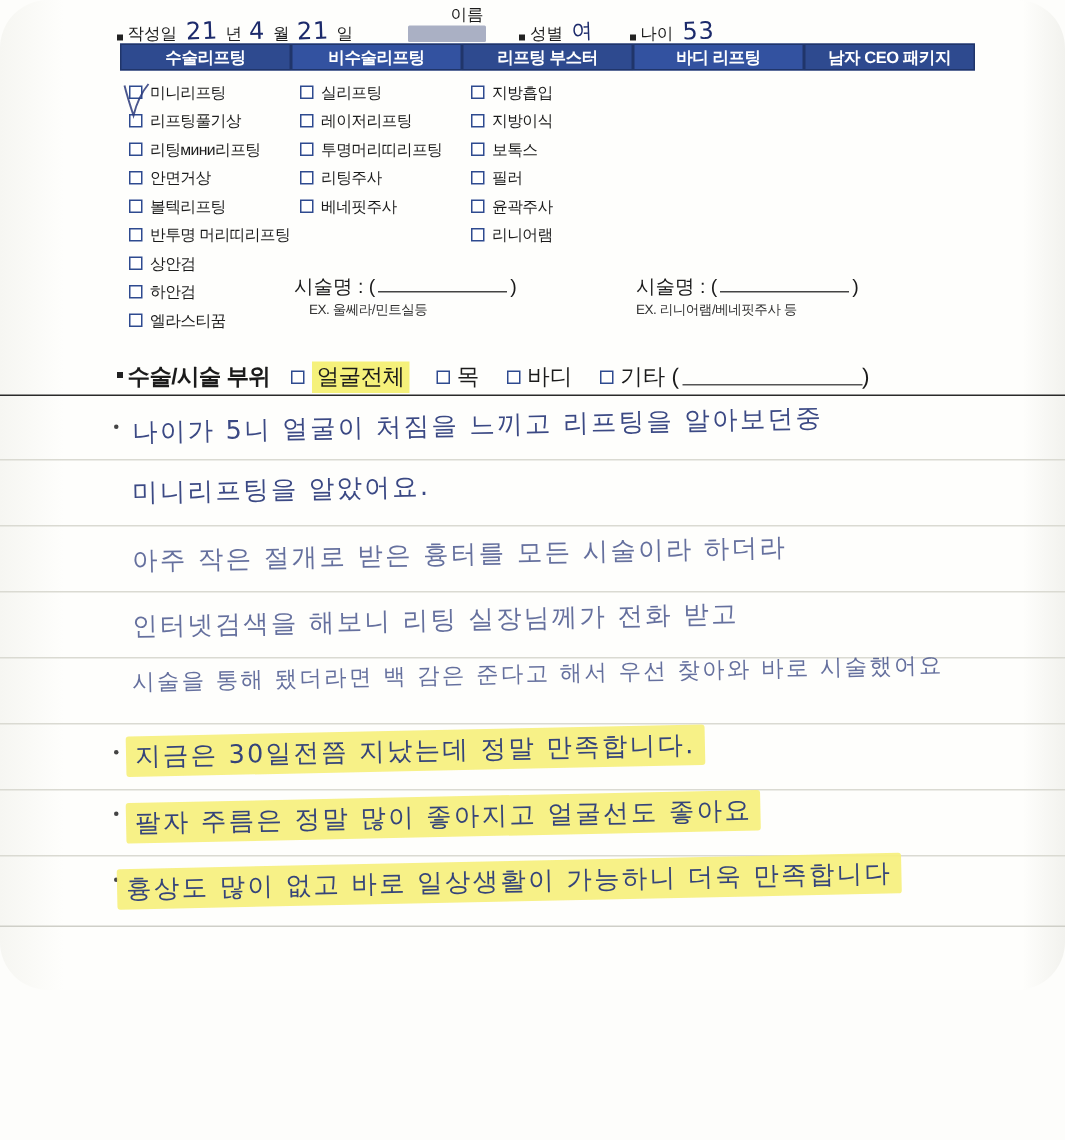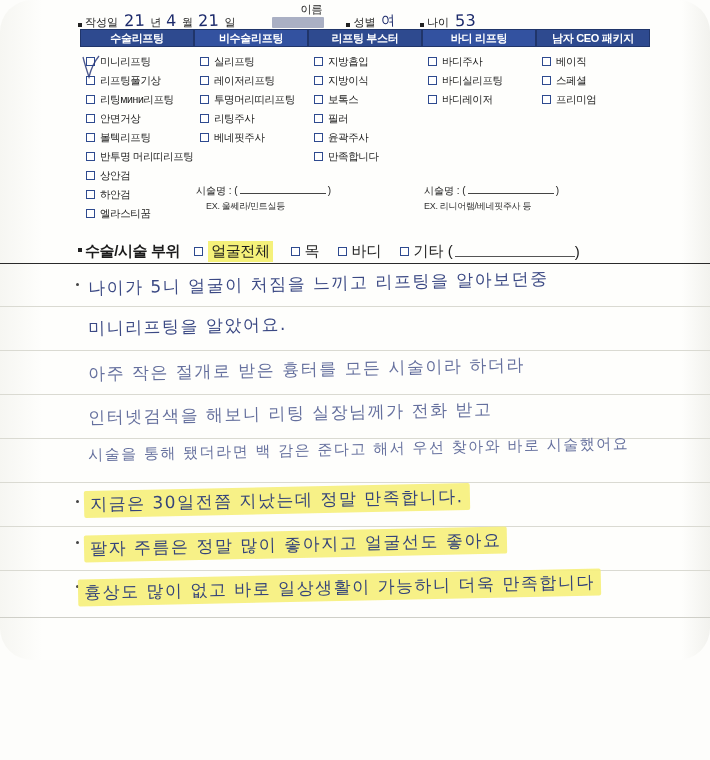--- a/index.html
+++ b/index.html
@@ -118,21 +118,21 @@
     left: 80px;
     top: 55px;
     width: 22px;
     height: 26px;
     pointer-events: none;
   }
 
   
   .proc-name {
     position: absolute;
-    font-size: 10px;
+    font-size: 13px;
   }
   .proc-name .line {
     display: inline-block;
     border-bottom: 1px solid #444;
     width: 86px;
     margin: 0 2px;
     height: 11px;
   }
   .proc-ex {
     position: absolute;
@@ -345,59 +345,31 @@
         <div class="opt">
             <span class="cb"></span>
             <span class="opt-label">필러</span>
           </div>
         <div class="opt">
             <span class="cb"></span>
             <span class="opt-label">윤곽주사</span>
           </div>
         <div class="opt">
             <span class="cb"></span>
-            <span class="opt-label">만족합니다</span>
+            <span class="opt-label">리니어램</span>
           </div>
       </div>
     </div>
 
     <div class="cat-col">
       <div class="cat-head light">바디 리프팅</div>
-      <div class="opt-list">
-        <div class="opt">
-            <span class="cb"></span>
-            <span class="opt-label">바디주사</span>
-          </div>
-        <div class="opt">
-            <span class="cb"></span>
-            <span class="opt-label">바디실리프팅</span>
-          </div>
-        <div class="opt">
-            <span class="cb"></span>
-            <span class="opt-label">바디레이저</span>
-          </div>
-      </div>
     </div>
 
     <div class="cat-col">
       <div class="cat-head">남자 CEO 패키지</div>
-      <div class="opt-list">
-        <div class="opt">
-            <span class="cb"></span>
-            <span class="opt-label">베이직</span>
-          </div>
-        <div class="opt">
-            <span class="cb"></span>
-            <span class="opt-label">스페셜</span>
-          </div>
-        <div class="opt">
-            <span class="cb"></span>
-            <span class="opt-label">프리미엄</span>
-          </div>
-      </div>
     </div>
   </div>
 
   <svg class="check-mark" viewBox="0 0 22 26">
     <path d="M3 2 C5 10 7 16 9 22 C11 14 14 7 19 1" fill="none" stroke="#2b3a7a" stroke-width="1.3" opacity="0.85"></path>
   </svg>
 
   <div class="proc-name" style="left:196px; top:182px;">
     <span>시술명 : (</span><span class="line"></span><span>)</span>
   </div>

